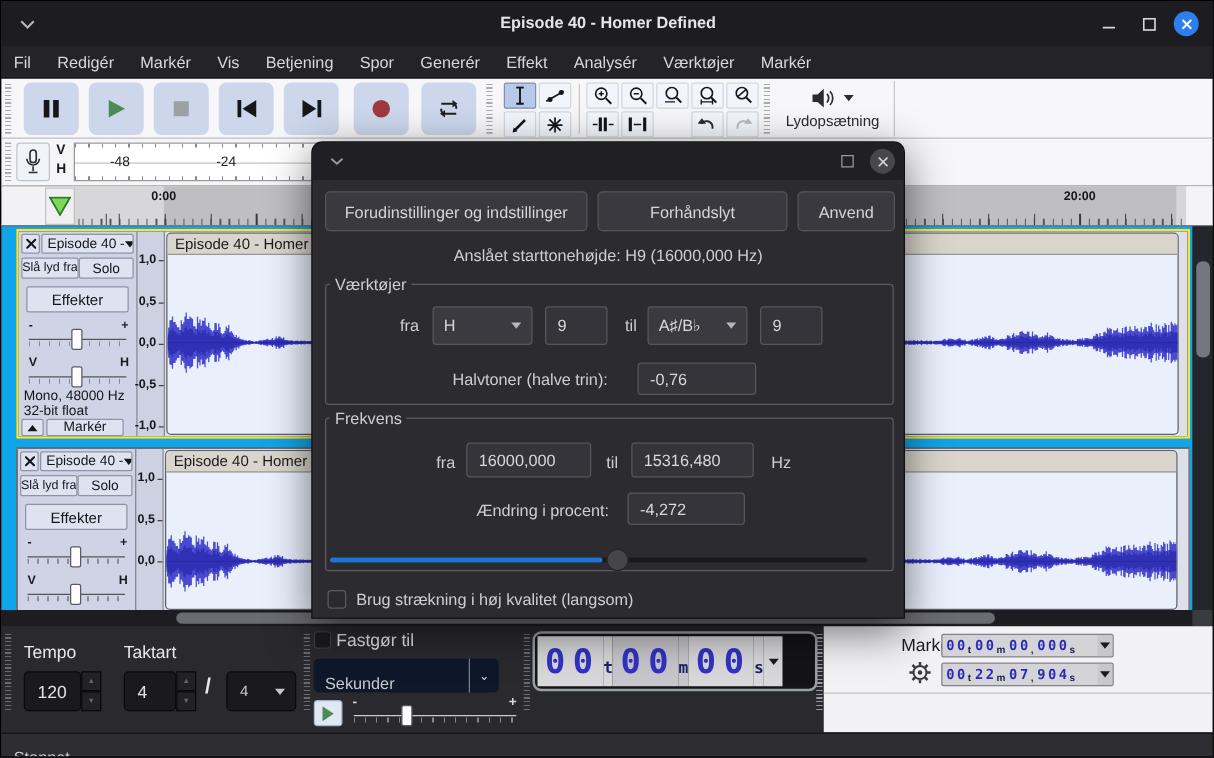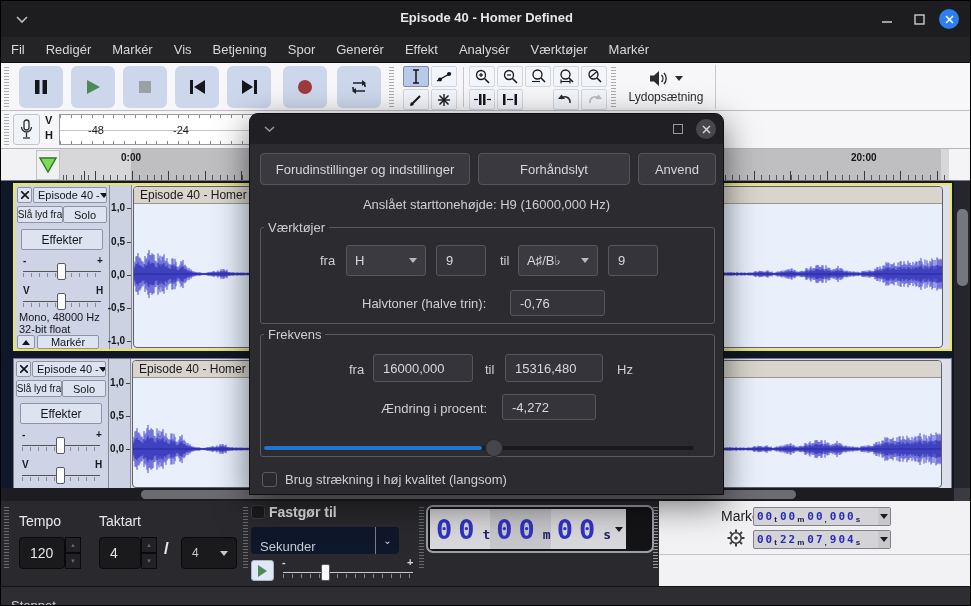--- a/index.html
+++ b/index.html
@@ -40,21 +40,21 @@
   #rulerrow{left:0;top:148px;width:971px;height:32px;background:#f2f2f4;border-bottom:1px solid #77777d;}
   #pinbox{position:absolute;left:35px;top:1px;width:24px;height:30px;background:#f0f0f2;border:1px solid #c0c0c6;display:flex;align-items:center;justify-content:center;}
   #ruler{position:absolute;left:59px;top:0;width:889px;height:31px;background:#d7d7d9;}
   #ruler .selregion{position:absolute;left:71px;top:0;width:810px;height:31px;background:#bfbfc2;}
   #ruler .minor{position:absolute;left:0;right:0;bottom:0;height:5px;background:repeating-linear-gradient(90deg,#55555a 0,#55555a 1px,transparent 1px,transparent 7.32px);background-position-x:6px;}
   #ruler .major{position:absolute;left:0;right:0;bottom:0;height:9px;background:repeating-linear-gradient(90deg,#3a3a3e 0,#3a3a3e 1px,transparent 1px,transparent 36.6px);background-position-x:35px;}
   #ruler .rlabel{position:absolute;top:3px;font-size:10px;font-weight:bold;color:#151518;}
   #ruler-corner{position:absolute;left:948px;top:0;width:23px;height:31px;background:#f4f4f6;}
 
   
-  #trackarea{left:0;top:180px;width:953px;height:307px;background:#0f172a;}
+  #trackarea{left:0;top:180px;width:953px;height:307px;background:#0ea5e9;}
   .trackrow{position:absolute;left:12px;width:939px;overflow:hidden;background:#2c2d33;}
   #track1{top:2px;height:168px;border:2px solid #ece84c;}
   #track2{top:177px;height:130px;border:1px solid #7b7b82;border-bottom:none;}
   .tpanel{position:absolute;left:0;top:0;width:95px;height:100%;background:#ced4e6;border-right:1px solid #8a8a94;}
   .truler{position:absolute;left:95px;top:0;width:22px;height:100%;background:#ccd2e2;border-right:1px solid #8a8a94;}
   .tclipzone{position:absolute;left:117px;top:0;right:0;height:100%;background:#dde0ea;}
   .clip{position:absolute;left:1px;top:1px;width:810px;border:1px solid #606068;border-radius:4px;overflow:hidden;background:#e9f0fc;}
   #track1 .clip{height:162px;}
   #track2 .clip{height:128px;}
   .cliphead{height:17px;background:#d9d5cc;border-bottom:1px solid #9a968e;font-size:12px;color:#1a1a1e;padding:1px 0 0 6px;white-space:nowrap;overflow:hidden;}
@@ -500,21 +500,21 @@
         <div>▼</div>
       </div>
     <span class="dlabel" style="left:163px;top:38px;font-size:17px;font-weight:bold">/</span>
     <div class="abs" id="ts-lower" style="left:180px;top:36px;width:56px;height:32px">
       <span style="padding-left:10px">4</span>
       <span class="caret" style="margin-left:auto;margin-right:8px;border-top-color:#c8c8cc"></span>
     </div>
 
     <div class="dgrip" style="left:242px;top:6px;height:62px"></div>
     <div id="snap-check" style="left:250px;top:4px"></div>
-    <span class="dlabel" style="left:268px;top:3px;font-weight:bold">Fastgør til</span>
+    <span class="dlabel" style="left:268px;top:3px;font-weight:normal">Fastgør til</span>
     <div id="snap-dd" style="left:250px;top:26px;width:148px;height:27px">
       <span>Sekunder</span>
       <span class="chev">⌄</span>
     </div>
     <div id="speedplay" style="left:250px;top:59px">
         <svg width="11" height="12">
           <polygon points="1,0 10,6 1,12" fill="#4e8a57"></polygon>
         </svg>
       </div>
     <span class="speedlab" style="left:281px;top:55px">-</span>

